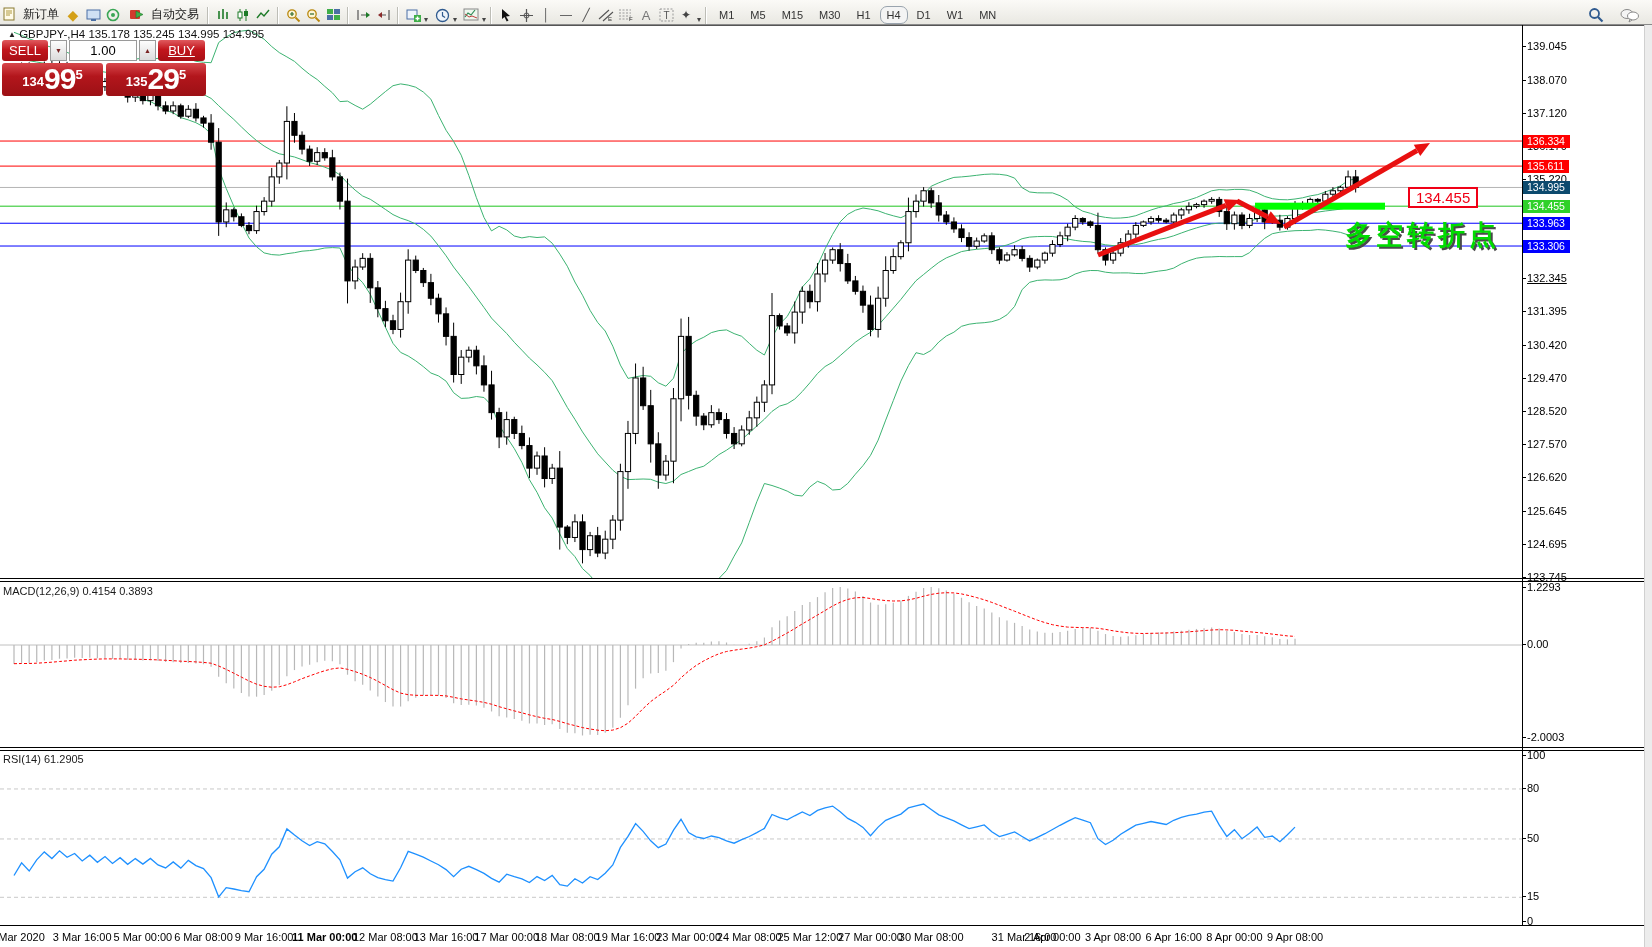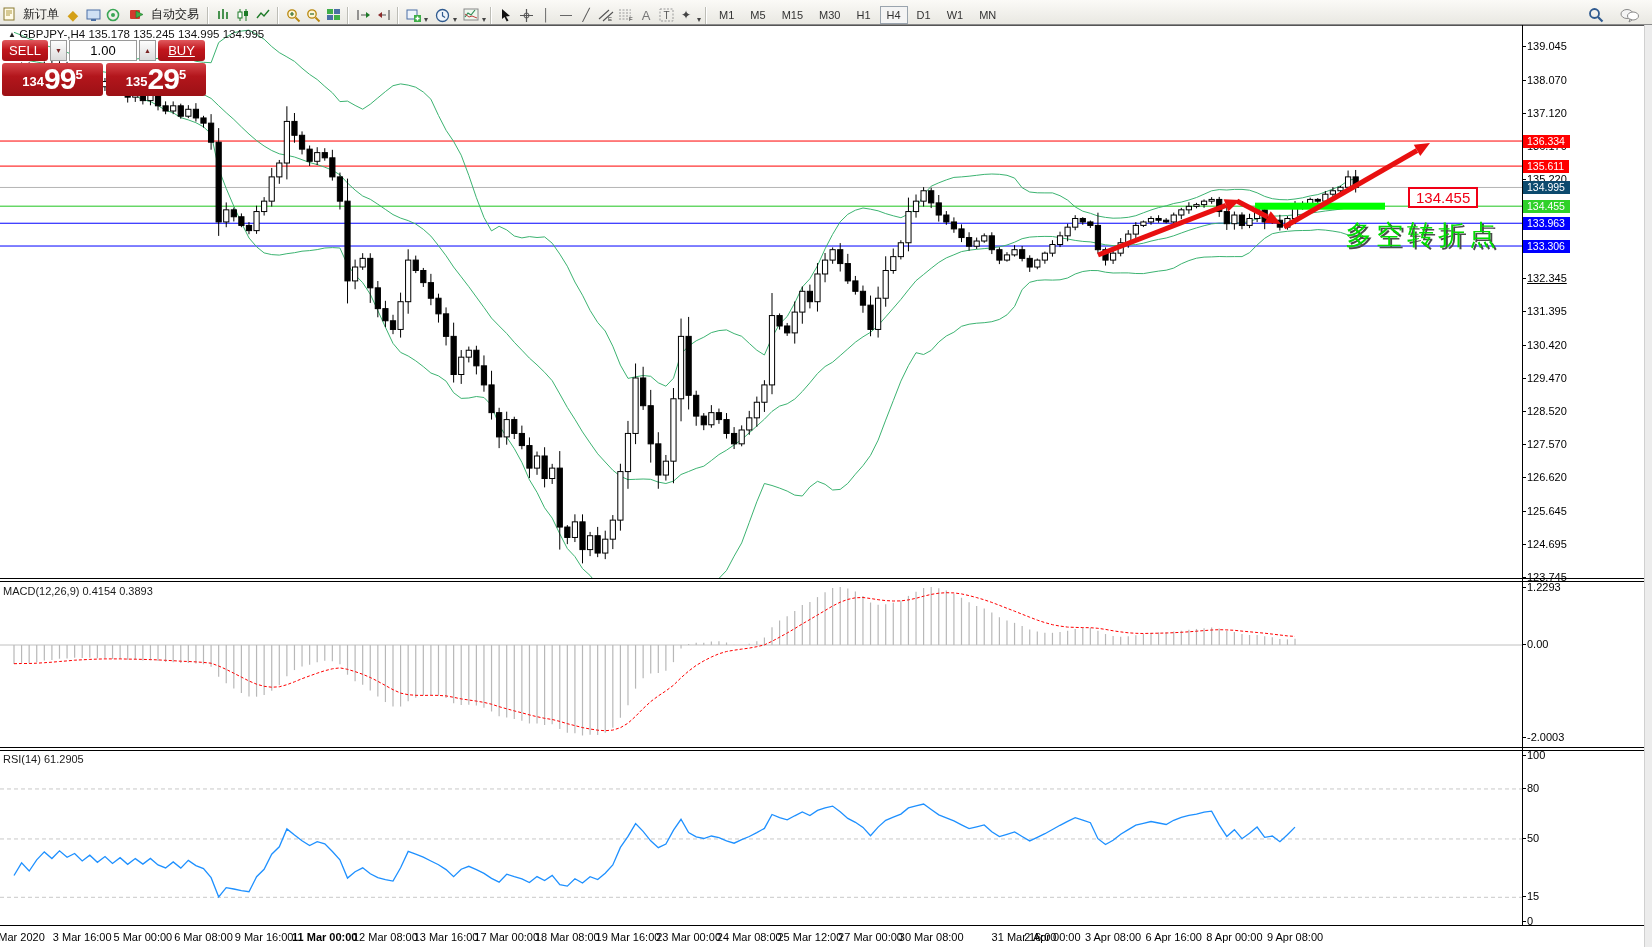--- a/index.html
+++ b/index.html
@@ -5,21 +5,21 @@
   html,body{margin:0;padding:0;background:#fff;}
   body{width:1652px;height:947px;overflow:hidden;font-family:"Liberation Sans",sans-serif;position:relative;}
   
   .toolbar{height:24px;background:linear-gradient(#fbfaf7,#e9e8e2);border-bottom:1px solid #8a8a8a;
            display:flex;align-items:flex-end;padding:0 2px;white-space:nowrap;}
   .tbtn{display:flex;align-items:center;gap:4px;padding:0 4px;font-size:12px;color:#1a1a1a;height:20px;cursor:default;}
   .ic{width:20px;height:18px;display:flex;align-items:center;justify-content:center;font-size:12px;color:#333;}
   .sep{width:1px;height:17px;background:#bdbdb6;border-right:1px solid #fff;margin:0 4px;}
   .drop{font-size:8px;color:#444;margin-left:1px;}
   .tf{font-size:11px;color:#333;padding:2px 6px;margin:0 1px;border:1px solid transparent;}
-  .tf.active{background:#f4f4f4;border:1px solid #9aa4ae;border-radius:0;}
+  .tf.active{background:#f4f4f4;border:1px solid #9aa4ae;border-radius:7px;}
   .right-icons{margin-left:auto;display:flex;align-items:center;margin-right:10px;gap:14px;}
   
   .chart-wrap{position:absolute;left:0;top:25px;width:1652px;height:922px;background:#fff;}
   .pane-svg{position:absolute;left:0;overflow:hidden;}
   .hsep{position:absolute;left:0;width:1652px;height:1px;background:#000;}
   .axis-border{position:absolute;left:1522px;top:0;width:1px;height:901px;background:#000;}
   .top-border{position:absolute;left:0;top:0;width:1652px;height:1px;background:#555;}
   .scroll-strip{position:absolute;right:0;top:0;width:7px;height:922px;background:#ececec;border-left:1px solid #d0d0d0;}
   .tick{position:absolute;left:1527px;font-size:11px;color:#000;}
   .tick:before{content:"";position:absolute;left:-5px;top:6px;width:4px;height:1px;background:#000;}
@@ -43,21 +43,21 @@
   .bigbox{background:linear-gradient(#d8474b,#b3161c 40%,#9c1015);color:#fff;border-radius:3px;
           display:flex;align-items:flex-end;justify-content:center;padding-bottom:2px;}
   .bigbox .sm{font-size:13px;font-weight:bold;line-height:24px;}
   .bigbox .bg{font-size:30px;font-weight:bold;line-height:30px;letter-spacing:-1px;}
   .bigbox .sp{font-size:13px;font-weight:bold;line-height:38px;vertical-align:top;}
   .sellbox{width:101px;margin-left:2px;}
   .buybox{width:100px;margin-left:3px;}
   
   .price-callout{position:absolute;border:2px solid #f00016;background:#fff;color:#f00016;
                  font-size:15px;padding:0 6px;line-height:17px;}
-  .cjk-note{position:absolute;font-size:27px;font-weight:normal;color:#00dc00;letter-spacing:4px;
+  .cjk-note{position:absolute;font-size:27px;font-weight:bold;color:#00dc00;letter-spacing:4px;
             text-shadow:2px 2px 0 #4a4a4a;}
 </style>
 </head>
 <body>
 
 <div class="toolbar">
   <div class="tbtn" style="margin-left:-7px;">
     <span class="ic">
       <svg width="14" height="14">
           <rect x="2" y="1" width="10" height="12" fill="#fffbe8" stroke="#8a7a30"></rect>

